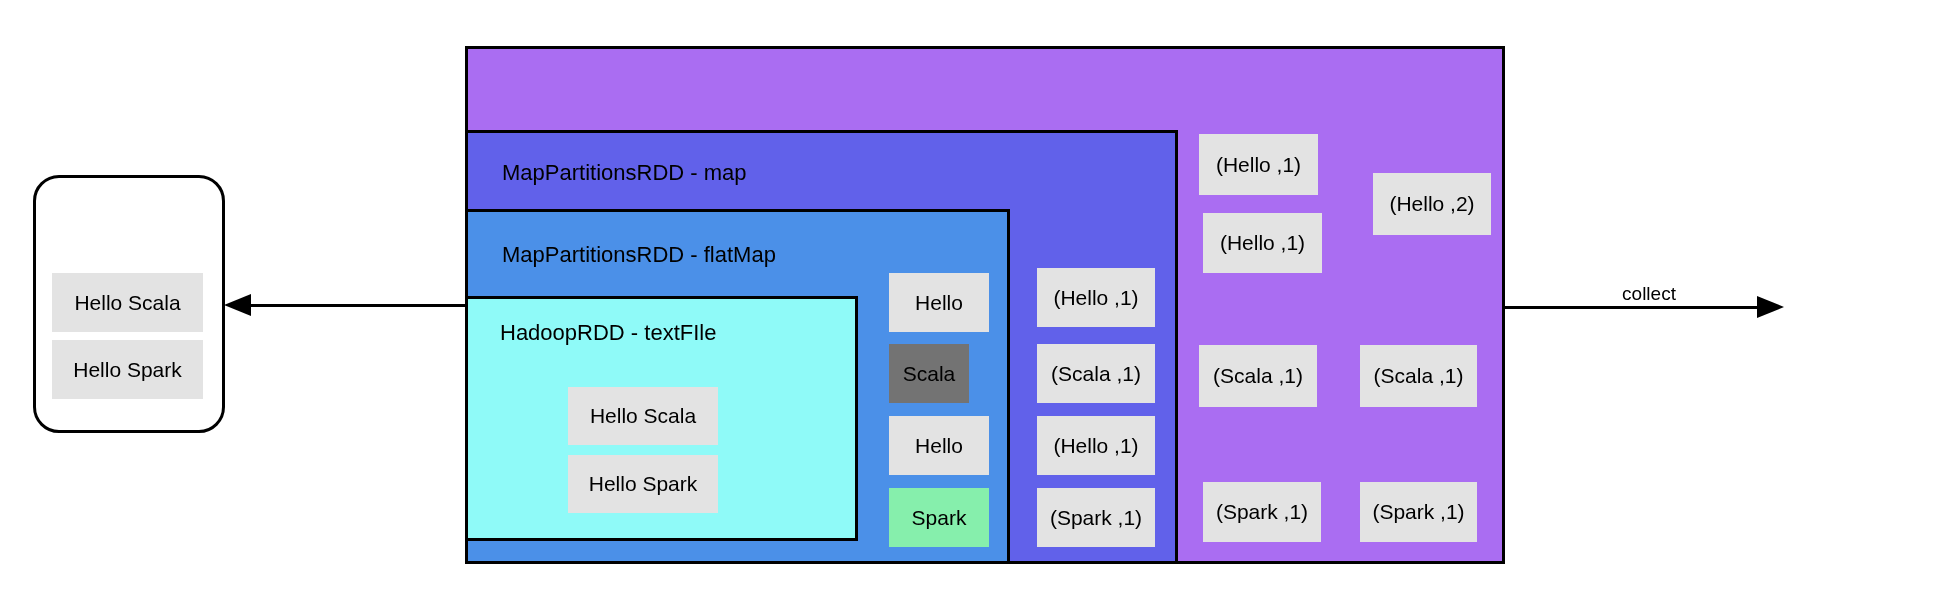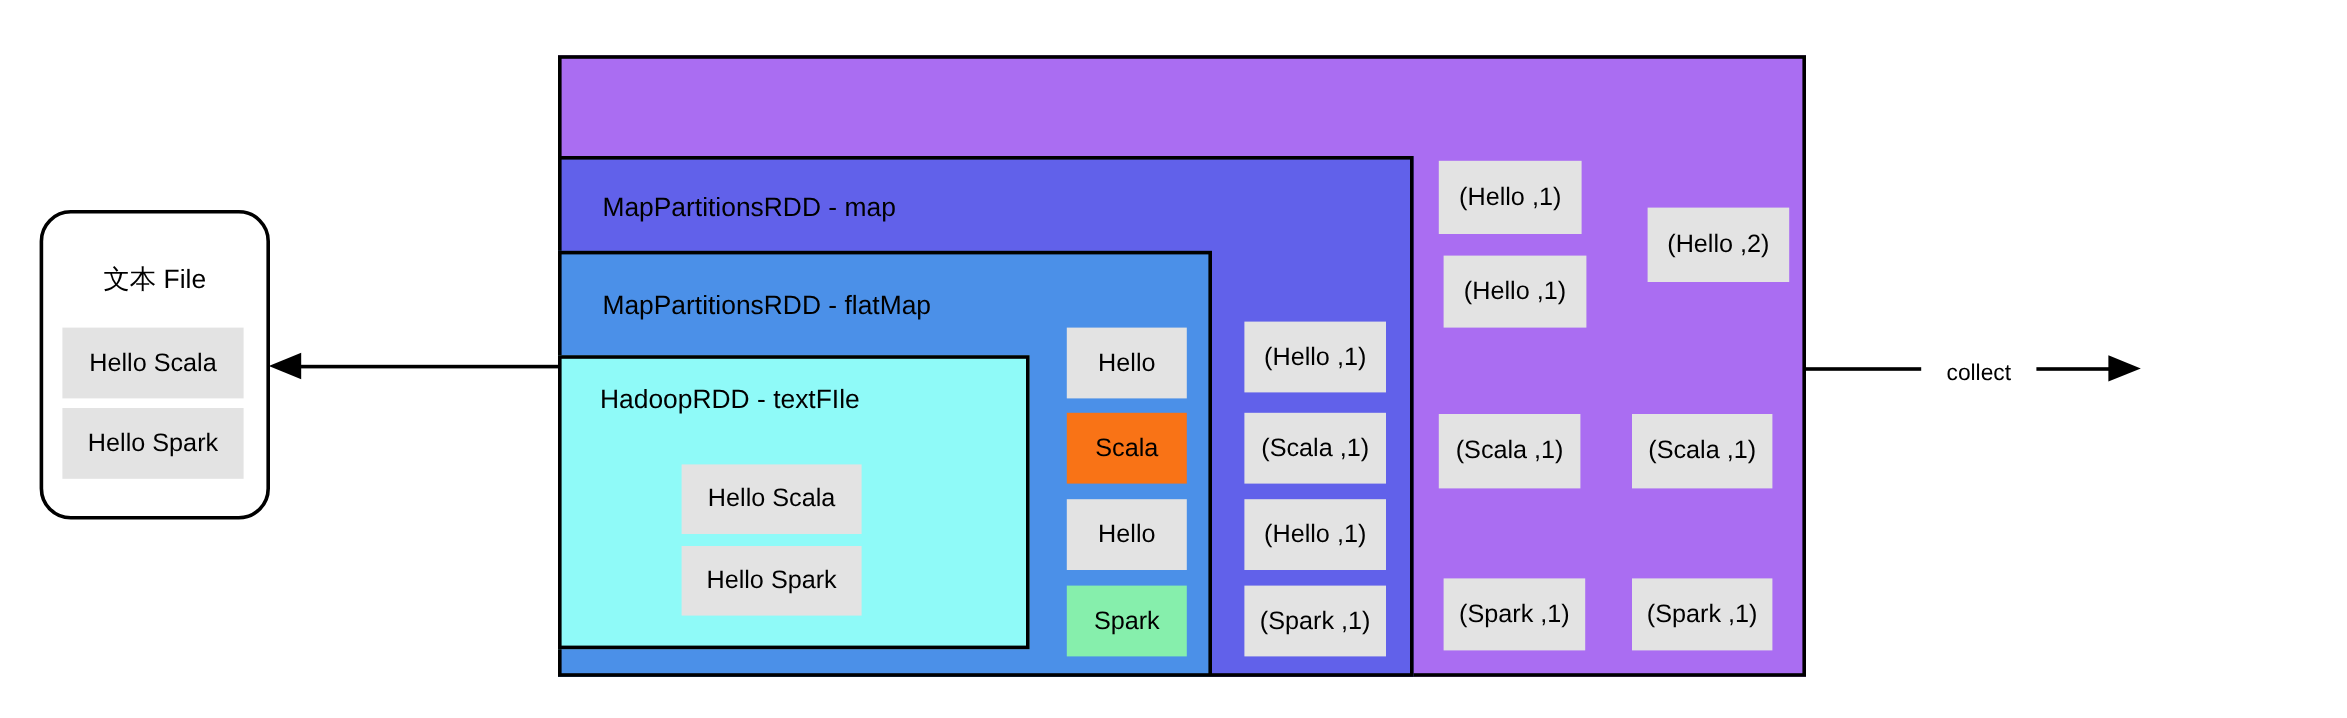--- a/index.html
+++ b/index.html
@@ -17,21 +17,20 @@
   .arrowhead.right{border-top:11px solid transparent;border-bottom:11px solid transparent;border-left:27px solid #000;}
   .edge-label{position:absolute;background:#fff;font-size:19px;display:flex;align-items:center;justify-content:center;}
   .console{display:flex;align-items:center;justify-content:center;font-size:22px;}
 </style>
 </head>
 <body>
 
 <div class="canvas">
 
   <div class="rounded-node" style="left:33px;top:175px;width:192px;height:258px;border-radius:26px;">
-    <div class="node-title" style="top:40px;">文本 File</div>
     <div class="cell" style="left: 16px; top: 95px; width: 151px; height: 59px; background-color: rgb(227, 227, 227);">Hello Scala</div>
     <div class="cell" style="left: 16px; top: 162px; width: 151px; height: 59px; background-color: rgb(227, 227, 227);">Hello Spark</div>
   </div>
 
   <div class="hline" style="left:246px;top:304px;width:219px;"></div>
   <div class="arrowhead left" style="left:224px;top:294px;"></div>
 
   <div class="stage" style="left: 465px; top: 46px; width: 1040px; height: 518px; background-color: rgb(170, 109, 242);">
     <div class="cell" style="left: 731px; top: 85px; width: 119px; height: 61px; background-color: rgb(227, 227, 227);">(Hello ,1)</div>
     <div class="cell" style="left: 735px; top: 164px; width: 119px; height: 60px; background-color: rgb(227, 227, 227);">(Hello ,1)</div>
@@ -46,29 +45,29 @@
     <div class="stage-title" style="left:34px;top:27px;">MapPartitionsRDD - map</div>
     <div class="cell" style="left: 569px; top: 135px; width: 118px; height: 59px; background-color: rgb(227, 227, 227);">(Hello ,1)</div>
     <div class="cell" style="left: 569px; top: 211px; width: 118px; height: 59px; background-color: rgb(227, 227, 227);">(Scala ,1)</div>
     <div class="cell" style="left: 569px; top: 283px; width: 118px; height: 59px; background-color: rgb(227, 227, 227);">(Hello ,1)</div>
     <div class="cell" style="left: 569px; top: 355px; width: 118px; height: 59px; background-color: rgb(227, 227, 227);">(Spark ,1)</div>
   </div>
 
   <div class="stage" style="left: 465px; top: 209px; width: 545px; height: 355px; background-color: rgb(75, 144, 232);">
     <div class="stage-title" style="left:34px;top:30px;">MapPartitionsRDD - flatMap</div>
     <div class="cell" style="left: 421px; top: 61px; width: 100px; height: 59px; background-color: rgb(227, 227, 227);">Hello</div>
-    <div class="cell" style="left: 421px; top: 132px; width: 100px; height: 59px; background-color: #f97316;">Scala</div>
+    <div class="cell" style="left: 421px; top: 132px; width: 80px; height: 59px; background-color: #737373;">Scala</div>
     <div class="cell" style="left: 421px; top: 204px; width: 100px; height: 59px; background-color: rgb(227, 227, 227);">Hello</div>
     <div class="cell" style="left: 421px; top: 276px; width: 100px; height: 59px; background-color: #86efac;">Spark</div>
   </div>
 
   <div class="stage" style="left: 465px; top: 296px; width: 393px; height: 245px; background-color: rgb(143, 250, 248);">
     <div class="stage-title" style="left:32px;top:21px;">HadoopRDD - textFIle</div>
     <div class="cell" style="left: 100px; top: 88px; width: 150px; height: 58px; background-color: rgb(227, 227, 227);">Hello Scala</div>
     <div class="cell" style="left: 100px; top: 156px; width: 150px; height: 58px; background-color: rgb(227, 227, 227);">Hello Spark</div>
   </div>
 
   <div class="hline" style="left:1505px;top:306px;width:256px;"></div>
-  <div class="edge-label" style="left:1601px;top:299px;width:96px;height:25px;">collect</div>
+  <div class="edge-label" style="left:1601px;top:281px;width:96px;height:25px;">collect</div>
   <div class="arrowhead right" style="left:1757px;top:296px;"></div>
 
 
 </div>
 
 </body></html>

